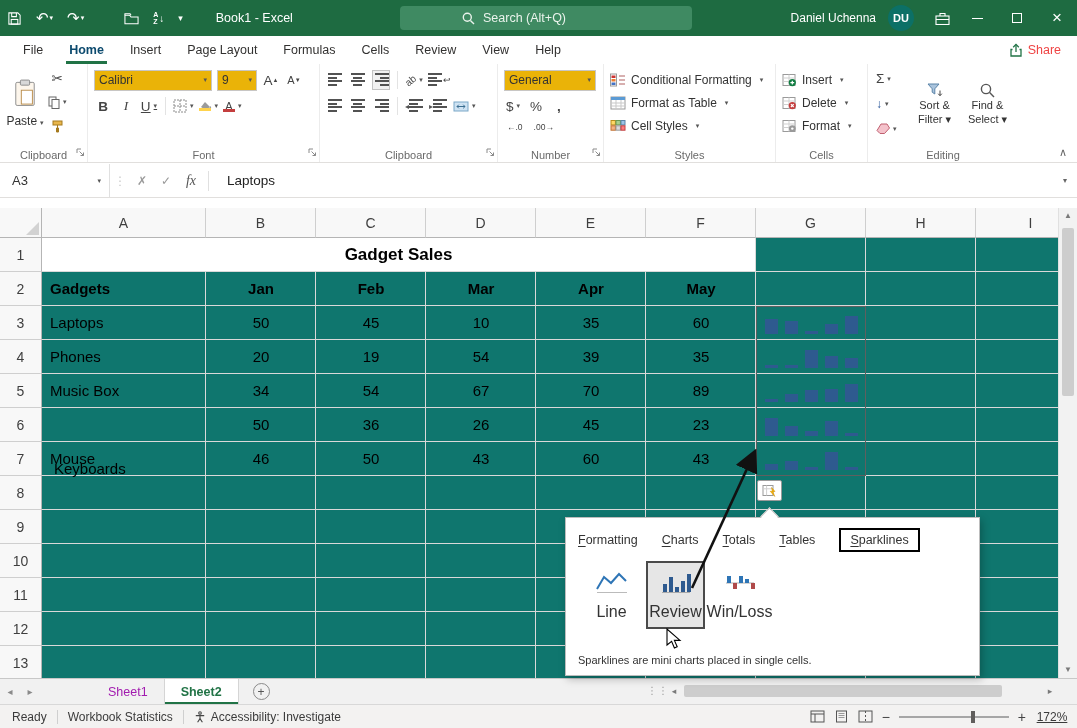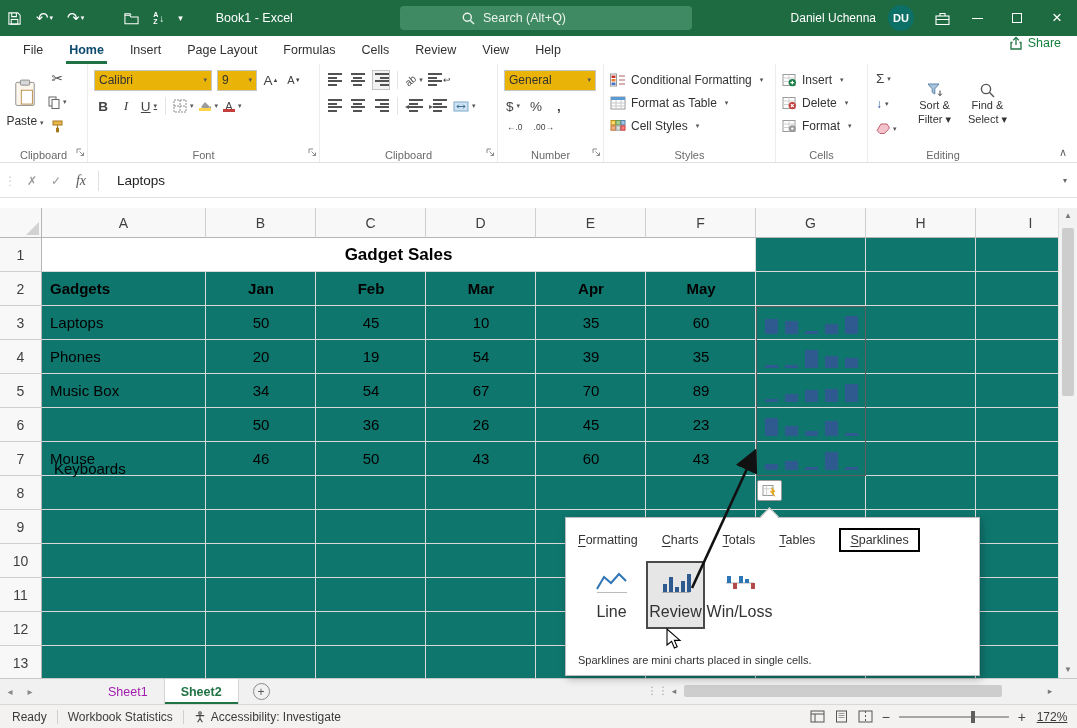--- a/index.html
+++ b/index.html
@@ -19,21 +19,21 @@
 .maxsq{display:block;width:10px;height:10px;border:1px solid #fff;}
 .minln{display:block;width:11px;height:1px;background:#fff;}
 .azmini{display:flex;flex-direction:column;font-size:7px;line-height:7px;font-weight:bold;margin-right:1px;}
 
 
 #tabrow{position:absolute;left:0;top:36px;width:100%;height:28px;background:#fff;display:flex;align-items:stretch;padding-left:10px;}
 #menu-tabs{display:flex;}
 .rtab{padding:0 13px;display:flex;align-items:center;font-size:12.5px;color:#323130;position:relative;}
 .rtab.active{color:#0c4a6e;font-weight:bold;}
 .rtab.active::after{content:"";position:absolute;left:10px;right:10px;bottom:0;height:3px;background:#217346;}
-#share-btn{margin-left:auto;margin-right:16px;display:flex;gap:5px;color:#15803d;font-size:12.5px;}
+#share-btn{margin-left:auto;margin-right:16px;display:flex;align-items:center;gap:5px;color:#ef4444;font-size:12.5px;}
 
 
 #ribbon{position:absolute;left:0;top:64px;width:100%;height:99px;background:#fff;border-bottom:1px solid #e1dfdd;display:flex;}
 .rgroup{position:relative;height:100%;border-right:1px solid #ececec;padding:2px 4px 16px 6px;}
 .rgroup-label{position:absolute;bottom:1px;left:0;right:0;text-align:center;font-size:11px;color:#6a6a6a;}
 .launcher{position:absolute;right:2px;bottom:2px;}
 .rrow{display:flex;align-items:center;gap:5px;height:24px;margin-top:2px;}
 .combo{display:flex;align-items:center;justify-content:space-between;border:1px solid #c8c6c4;height:21px;padding:0 4px;font-size:12px;color:#333;background:#eab308;}
 .crt{font-size:7px;font-style:normal;color:#555;margin-left:3px;}
 .tbtn{display:inline-flex;align-items:center;justify-content:center;min-width:18px;height:20px;font-size:13.5px;color:#444;}
@@ -527,20 +527,24 @@
             </div>
           </div>
       </div>
       <span class="rgroup-label">Editing</span>
     </div>
 
     <span id="collapse-ribbon">∧</span>
   </div>
 
   <div id="formulabar">
+    <div id="namebox">
+        <span>A3</span>
+        <i class="crt">▾</i>
+      </div>
     <span class="fb-dots">⋮</span>
     <span class="fb-btn">✗</span>
     <span class="fb-btn">✓</span>
     <span class="fb-fx">fx</span>
     <i class="fb-sep"></i>
     <div id="fb-content">Laptops</div>
     <span class="fb-expand">▾</span>
   </div>
 
   <div id="grid">

